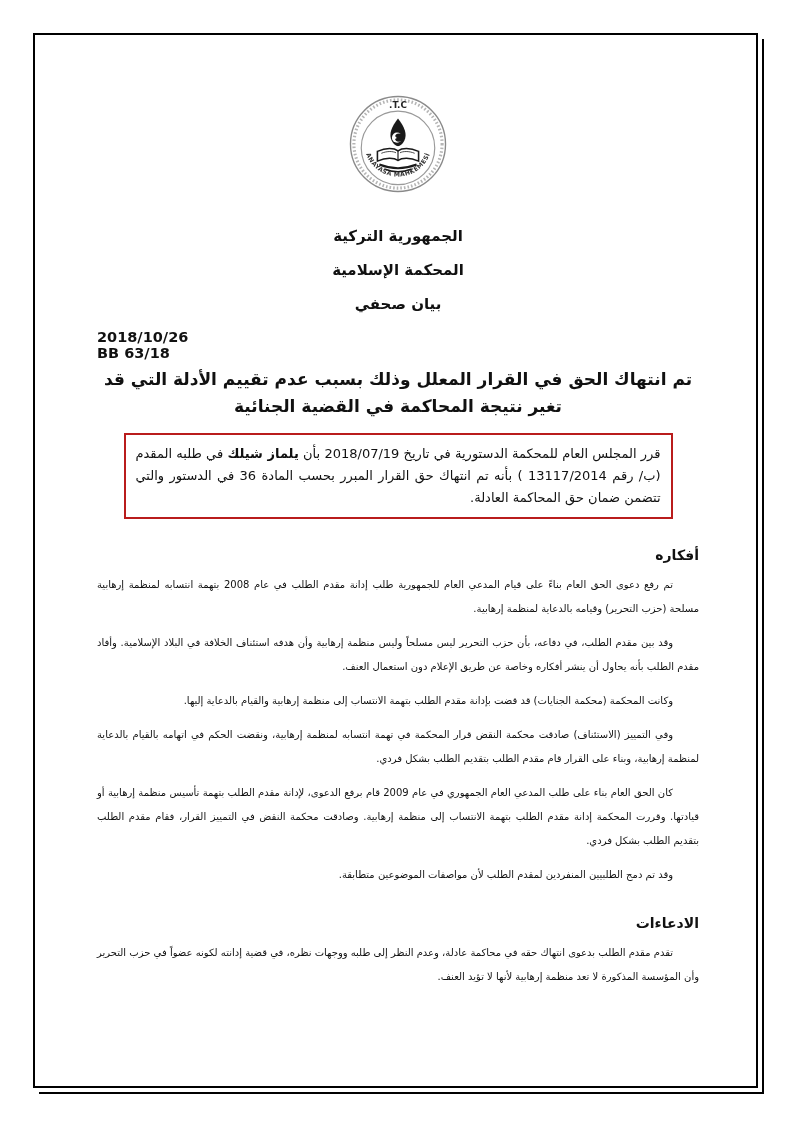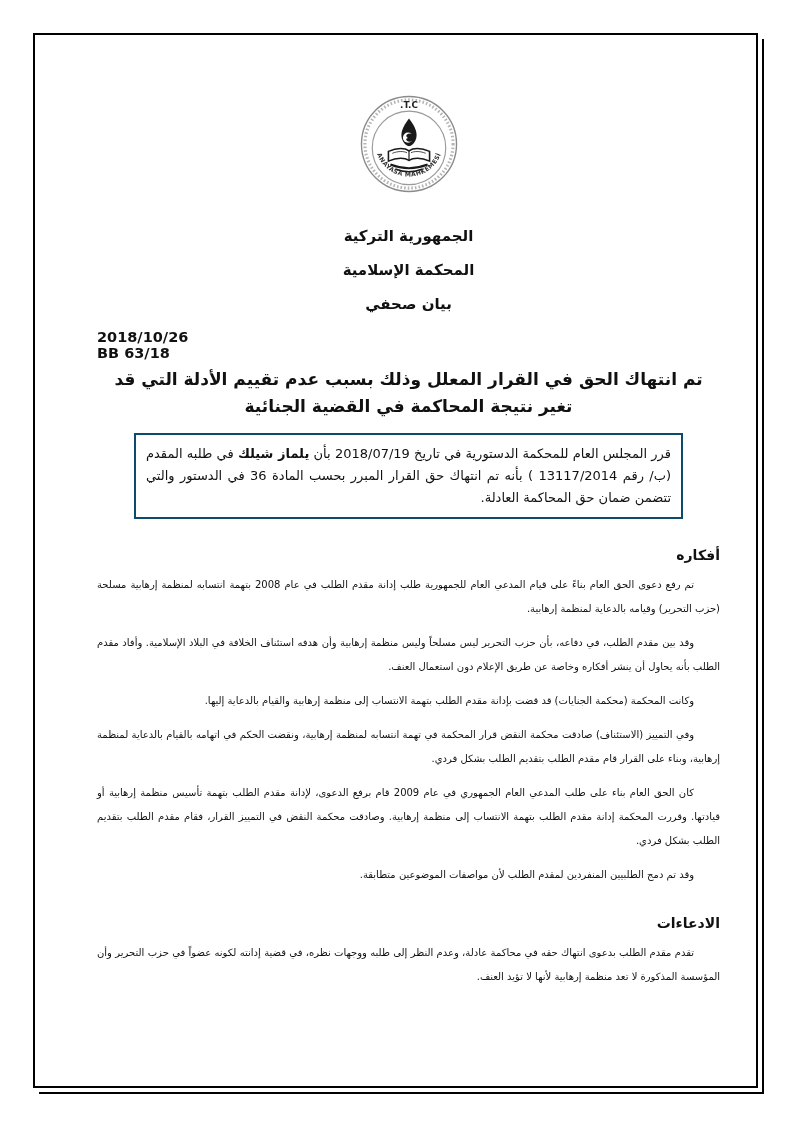--- a/index.html
+++ b/index.html
@@ -14,35 +14,35 @@
   .frame-shadow-right{
     position:absolute;left:762px;top:39px;height:1053px;width:0;
     border-left:2px solid #000;
   }
   .frame-shadow-bottom{
     position:absolute;left:39px;top:1092px;width:725px;height:0;
     border-top:2px solid #000;
   }
   .content{
     position:absolute;left:35px;top:35px;width:721px;height:1051px;
-    box-sizing:border-box;padding:60px 36px 0 62px;direction:rtl;
+    box-sizing:border-box;padding:60px 57px 0 62px;direction:rtl;
   }
   .seal-wrap{width:98px;height:98px;margin:0 auto;}
   .center-head{margin-top:26px;text-align:center;font-weight:bold;}
   .center-head .hline{font-size:15px;line-height:34px;}
   .meta-block{direction:ltr;text-align:left;font-weight:bold;}
   .meta-date{font-size:14.5px;margin-top:8px;}
   .meta-ref{font-size:14.5px;}
   .doc-title{
     margin-top:5px;text-align:center;font-weight:bold;
     font-size:17px;line-height:27px;
   }
   .summary-box{
     margin:13px auto 0 auto;width:549px;box-sizing:border-box;
-    border:2px solid #0c4a6e;padding:8px 10px;
+    border:2px solid #b91c1c;padding:8px 10px;
     font-size:13px;line-height:22px;text-align:justify;
   }
   .summary-box .applicant{font-weight:bold;}
   .section-heading{
     font-weight:bold;font-size:14px;margin:28px 0 4px 0;text-align:right;
   }
   .para{
     font-size:10px;line-height:24px;text-align:justify;
     text-indent:26px;margin:10px 0;
   }

